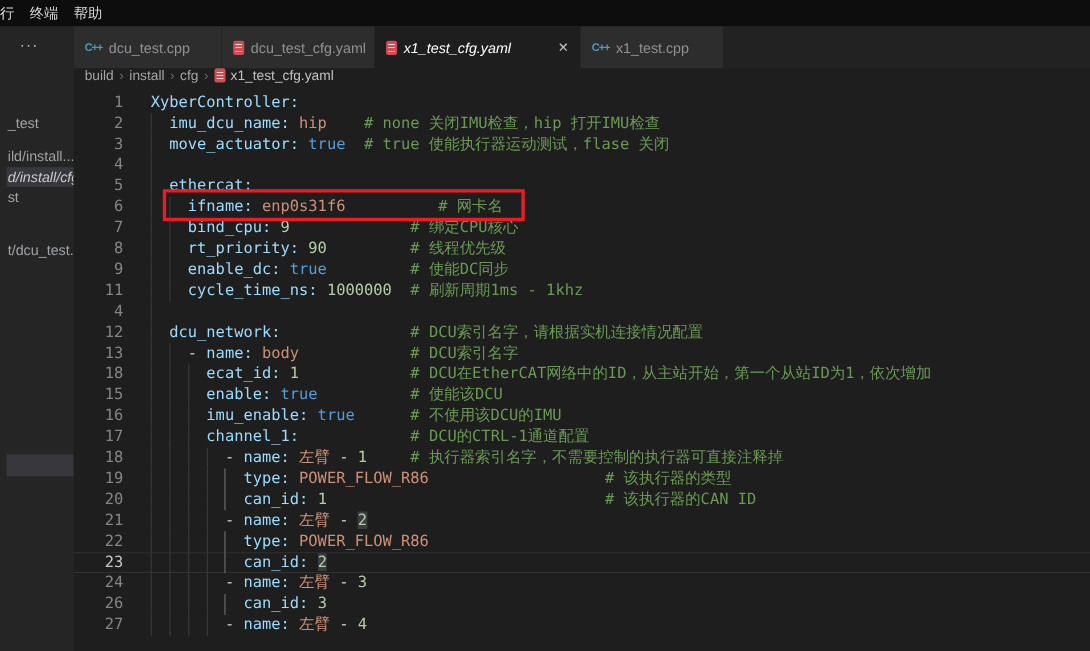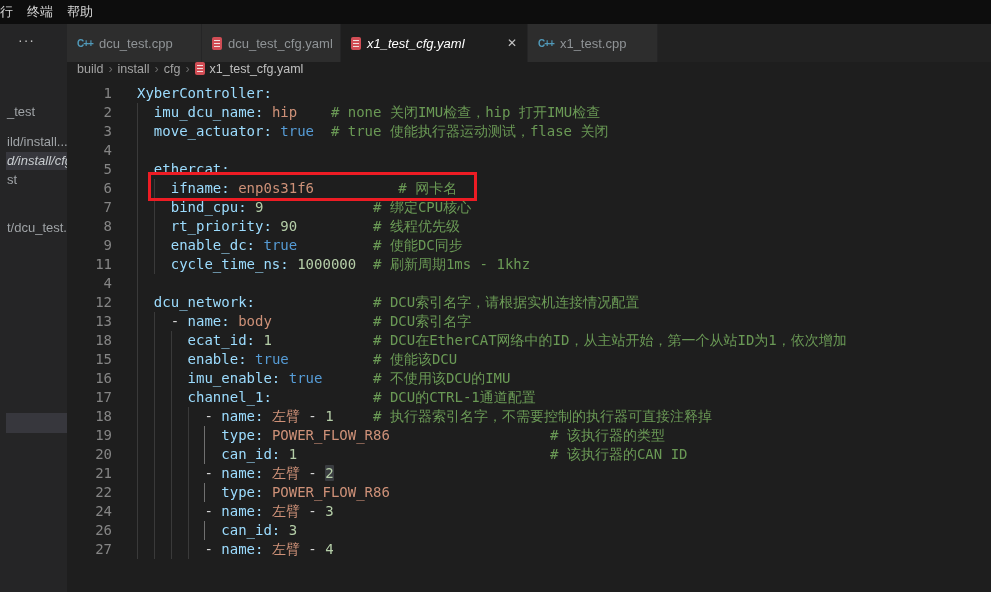--- a/index.html
+++ b/index.html
@@ -184,20 +184,24 @@
             <span class="code"><span class="g" style="left: 0px;"></span><span class="g" style="left: 16.86px;"></span><span class="g" style="left: 33.72px;"></span><span class="g" style="left: 50.58px;"></span><span class="g on" style="left: 67.44px;"></span><span>          </span><span class="tk-k">can_id:</span><span> </span><span class="tk-n">1</span><span class="cmt" style="left: 413.07px;"># 该执行器的CAN ID</span></span>
           </div>
           <div class="line">
             <span class="ln">21</span>
             <span class="code"><span class="g" style="left: 0px;"></span><span class="g" style="left: 16.86px;"></span><span class="g" style="left: 33.72px;"></span><span class="g" style="left: 50.58px;"></span><span>        </span><span class="tk-p">- </span><span class="tk-k">name:</span><span> </span><span class="tk-s">左臂</span><span class="tk-p"> - </span><span class="tk-n tk-hl">2</span></span>
           </div>
           <div class="line">
             <span class="ln">22</span>
             <span class="code"><span class="g" style="left: 0px;"></span><span class="g" style="left: 16.86px;"></span><span class="g" style="left: 33.72px;"></span><span class="g" style="left: 50.58px;"></span><span class="g on" style="left: 67.44px;"></span><span>          </span><span class="tk-k">type:</span><span> </span><span class="tk-s">POWER_FLOW_R86</span></span>
           </div>
+          <div class="line cur">
+            <span class="ln">23</span>
+            <span class="code"><span class="g" style="left: 0px;"></span><span class="g" style="left: 16.86px;"></span><span class="g" style="left: 33.72px;"></span><span class="g" style="left: 50.58px;"></span><span class="g on" style="left: 67.44px;"></span><span>          </span><span class="tk-k">can_id:</span><span> </span><span class="tk-n tk-hl">2</span></span>
+          </div>
           <div class="line">
             <span class="ln">24</span>
             <span class="code"><span class="g" style="left: 0px;"></span><span class="g" style="left: 16.86px;"></span><span class="g" style="left: 33.72px;"></span><span class="g" style="left: 50.58px;"></span><span>        </span><span class="tk-p">- </span><span class="tk-k">name:</span><span> </span><span class="tk-s">左臂</span><span class="tk-p"> - </span><span class="tk-n">3</span></span>
           </div>
           <div class="line">
             <span class="ln">26</span>
             <span class="code"><span class="g" style="left: 0px;"></span><span class="g" style="left: 16.86px;"></span><span class="g" style="left: 33.72px;"></span><span class="g" style="left: 50.58px;"></span><span class="g on" style="left: 67.44px;"></span><span>          </span><span class="tk-k">can_id:</span><span> </span><span class="tk-n">3</span></span>
           </div>
           <div class="line">
             <span class="ln">27</span>

